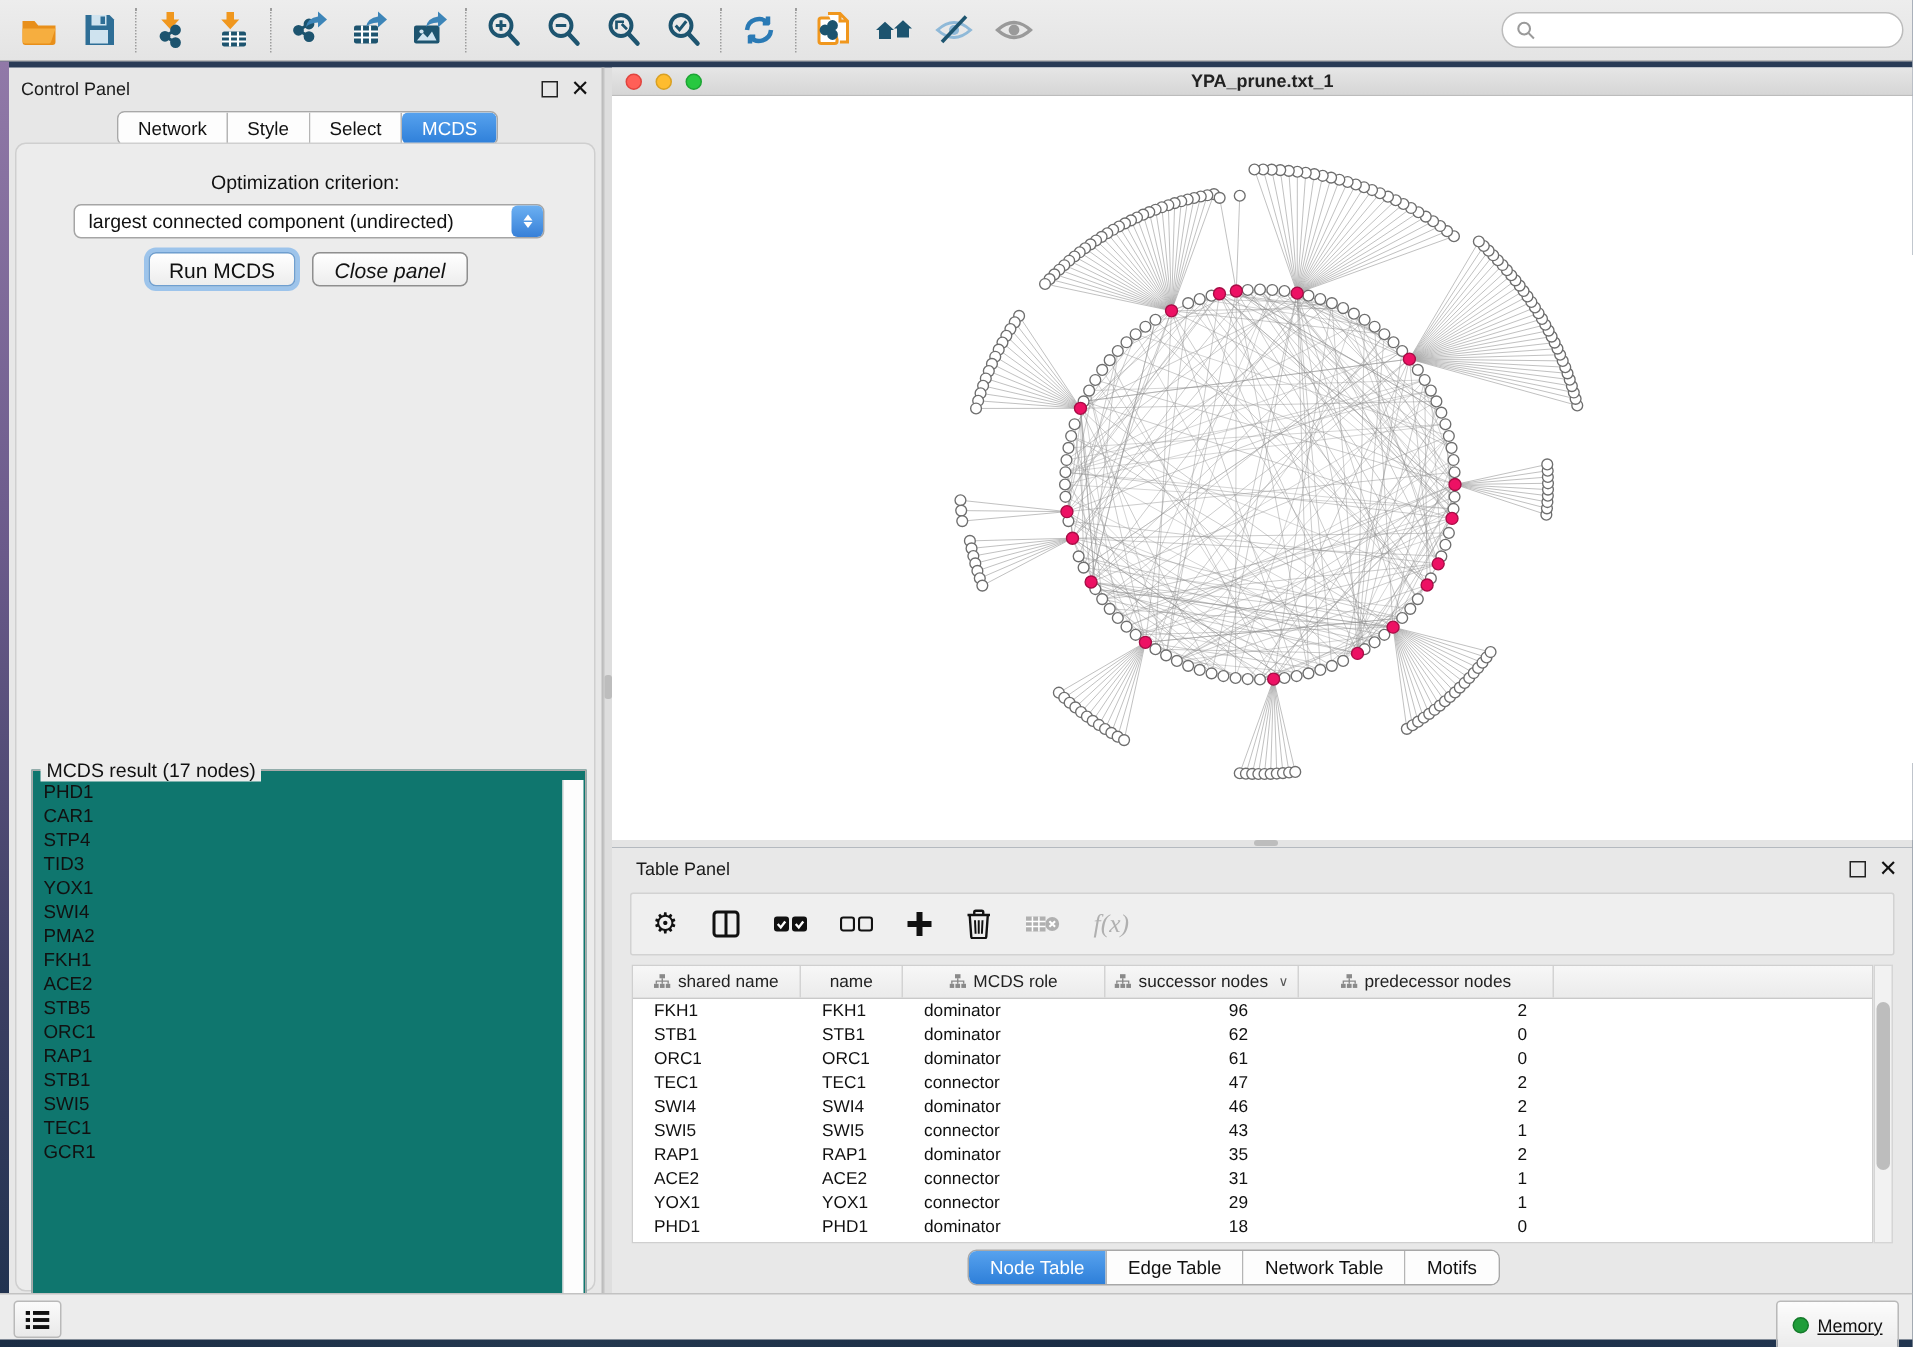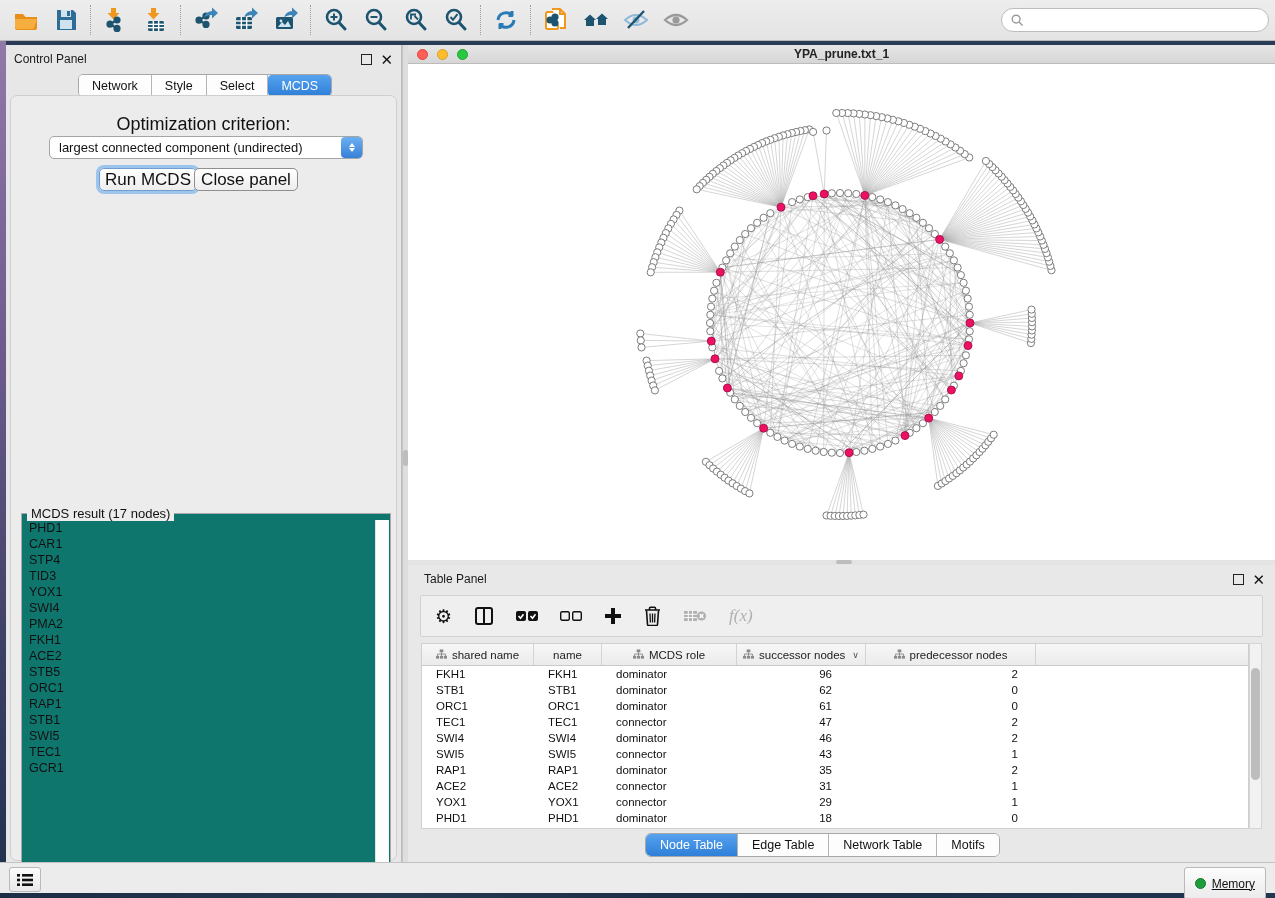--- a/index.html
+++ b/index.html
@@ -31,33 +31,33 @@
   .panel-wbtns{margin-left:auto;display:flex;align-items:center;gap:8px;}
   .float-glyph{width:9px;height:9px;border:1.5px solid #222;display:inline-block;}
   .close-glyph{font-size:15px;font-weight:bold;color:#111;line-height:9px;}
   #cp-tabs{left:72px;top:29px;position:absolute;display:flex;height:21px;border:1px solid #a8a8a8;
     border-radius:5px;overflow:hidden;background:#fff;}
   .cp-tab{padding:0 13px;display:flex;align-items:center;font-size:12.5px;color:#111;background:#fdfdfd;border-right:1px solid #b5b5b5;}
   .cp-tab:last-child{border-right:none;}
   .cp-tab.sel{background:linear-gradient(#57a2ee,#2e7fd9);color:#fff;border-radius:4px;}
   #cp-inner{left:4px;top:50px;width:387px;height:766px;background:#ececec;border:1px solid #cfcfcf;
     border-radius:7px;position:absolute;box-sizing:border-box;}
-  #opt-label{width:100%;text-align:center;top:18px;position:absolute;font-size:18px;color:#111;}
+  #opt-label{width:100%;text-align:center;top:18px;position:absolute;font-size:13px;color:#111;}
   #opt-select{left:38px;top:40px;width:314px;height:23px;position:absolute;background:#fff;border:1px solid #a5a5a5;
     border-radius:5px;display:flex;align-items:center;box-sizing:border-box;}
   #opt-select .val{flex:1;font-size:13px;padding-left:9px;color:#111;white-space:nowrap;}
   #opt-select .cap{width:21px;height:21px;border-radius:4px;background:linear-gradient(#6cb0f2,#3780d8);
     display:flex;flex-direction:column;align-items:center;justify-content:center;gap:1px;margin-right:0px;}
   .chev{width:0;height:0;border-left:3.5px solid transparent;border-right:3.5px solid transparent;}
   .chev.up{border-bottom:4px solid #fff;}
   .chev.dn{border-top:4px solid #fff;}
   .cp-btn{position:absolute;top:72px;height:23px;background:linear-gradient(#ffffff,#ededed);border:1px solid #8f8f8f;
-    border-radius:5px;font-size:17px;color:#111;display:flex;align-items:center;justify-content:center;box-sizing:border-box;}
+    border-radius:5px;font-size:14px;color:#111;display:flex;align-items:center;justify-content:center;box-sizing:border-box;}
   #run-btn{left:88px;width:98px;box-shadow:0 0 0 3px #9dc4eb;border-color:#6f9fd0;}
-  #closep-btn{left:183px;width:104px;}
+  #closep-btn{left:197px;width:104px;font-style:italic;}
   #mcds-fieldset{left:10px;top:417px;width:368px;height:372px;position:absolute;border:1px solid #a9a9a9;background:#0f766e;}
   #mcds-legend{position:absolute;top:-8px;left:5px;background:#ececec;padding:0 4px;font-size:13px;color:#111;}
   #mcds-list{position:absolute;left:1px;top:6px;bottom:1px;right:14px;overflow:hidden;padding-left:6px;}
   #mcds-list .item{font-size:12.5px;line-height:16px;color:#111;}
   #mcds-scroll{position:absolute;top:6px;right:1px;width:13px;bottom:1px;border-left:1px solid #e2e2e2;background:#fdfdfd;}
   
   #v-split{left:402px;top:45px;width:6px;height:817px;background:#dedede;border-left:1px solid #c4c4c4;box-sizing:border-box;}
   #v-grip{position:absolute;left:0px;top:405px;width:5px;height:16px;background:#bdbdbd;border-radius:2px;}
   #h-split{left:408px;top:560px;width:867px;height:5px;background:#e4e4e4;}
   #h-grip{position:absolute;left:428px;top:0px;width:16px;height:4px;background:#bdbdbd;border-radius:2px;}

